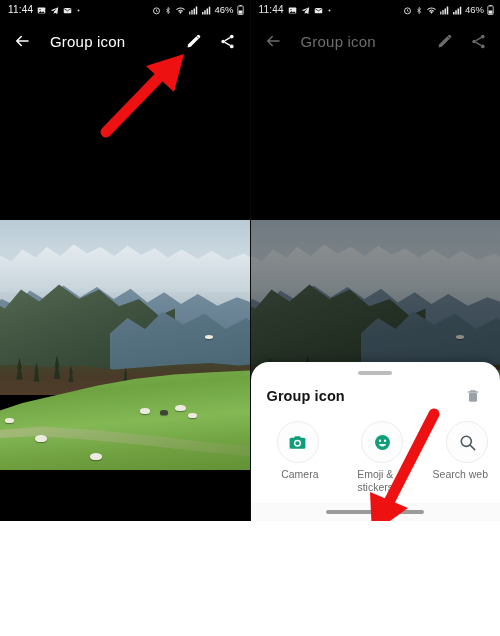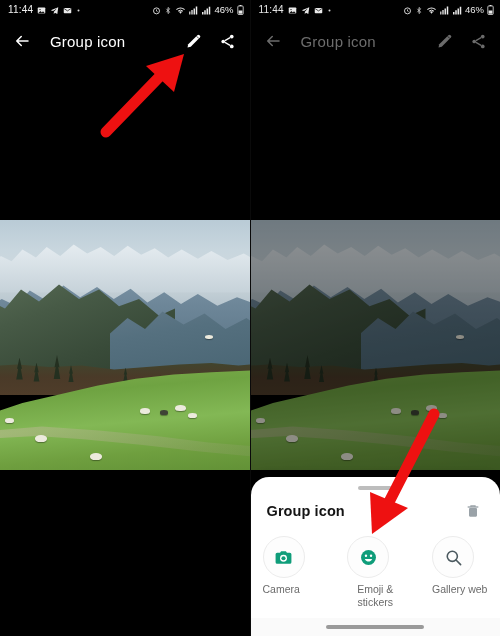--- a/index.html
+++ b/index.html
@@ -1,18 +1,18 @@
 <!DOCTYPE html>
 <html><head>
 <meta charset="utf-8">
 <style>
   html,body{margin:0;padding:0;background:#ffffff;}
   body{width:500px;height:636px;overflow:hidden;font-family:"Liberation Sans",sans-serif;}
   .screens{position:relative;width:500px;height:636px;display:flex;}
-  .phone{position:relative;width:250px;height:636px;background:#000;overflow:hidden;}
+  .phone{position:relative;width:250px;height:521px;background:#000;overflow:hidden;}
   .phone.right{border-left:1px solid #0a0a0a;}
 
   
   .statusbar{position:relative;height:20px;display:flex;align-items:center;
              justify-content:space-between;padding:0 6px 0 8px;box-sizing:border-box;}
   .sb-left{display:flex;align-items:center;gap:4px;}
   .sb-right{display:flex;align-items:center;gap:3px;text-align:center;}
   .sb-time{color:#f2f2f2;font-size:10px;letter-spacing:.2px;line-height:1;}
   .sb-pct{color:#f2f2f2;font-size:9.5px;line-height:1;}
   .sbi{display:block;}
@@ -74,21 +74,21 @@
 
   
   .sheet{position:absolute;left:0;right:0;bottom:0;height:159px;background:#fff;
          border-radius:18px 18px 0 0;box-shadow:0 -2px 8px rgba(0,0,0,.25);}
   .handle{width:34px;height:4px;border-radius:2px;background:#bdbdbd;margin:9px auto 0;}
   .sheet-head{display:flex;align-items:center;justify-content:space-between;
               padding:10px 16px 0 16px;}
   .sheet-title{font-size:14.5px;font-weight:bold;color:#141414;letter-spacing:.1px;}
   .trash-btn{width:22px;height:22px;display:flex;align-items:center;justify-content:center;}
   .actions{display:flex;justify-content:space-between;padding:14px 12px 0 12px;}
-  .action{width:56px;display:flex;flex-direction:column;align-items:flex-start;gap:5px;}
+  .action{width:56px;display:flex;flex-direction:column;align-items:flex-end;gap:5px;}
   .action .circle{width:40px;height:40px;border-radius:50%;border:1px solid #ececec;
                   background:#fdfdfd;display:flex;align-items:center;justify-content:center;}
   .action .lbl{font-size:10.5px;color:#6b6b6b;text-align:center;line-height:1.25;}
   .navbar{position:absolute;left:0;right:0;bottom:0;height:18px;background:#fafafa;
           display:flex;align-items:center;justify-content:center;}
   .nav-pill{width:98px;height:4px;border-radius:2px;background:#9a9a9a;}
 
   
   .arrow{position:absolute;pointer-events:none;}
 </style>
@@ -391,21 +391,21 @@
 stickers</span>
         </div>
 
         <div class="action">
           <span class="circle">
             <svg width="19" height="19" viewBox="0 0 24 24">
                 <circle cx="10.5" cy="10.5" r="6.4" fill="none" stroke="#4c5a60" stroke-width="2"></circle>
                 <path d="M15.2 15.2L21 21" stroke="#4c5a60" stroke-width="2" stroke-linecap="round"></path>
               </svg>
           </span>
-          <span class="lbl">Gallery web</span>
+          <span class="lbl">Search web</span>
         </div>
 
       </div>
       <div class="navbar">
         <div class="nav-pill"></div>
       </div>
     </div>
 
     <svg class="arrow" style="left:95px;top:400px;" width="110" height="140" viewBox="0 0 110 140">
       <path d="M88 14 L42 104" stroke="#ee1111" stroke-width="11" stroke-linecap="round"></path>

